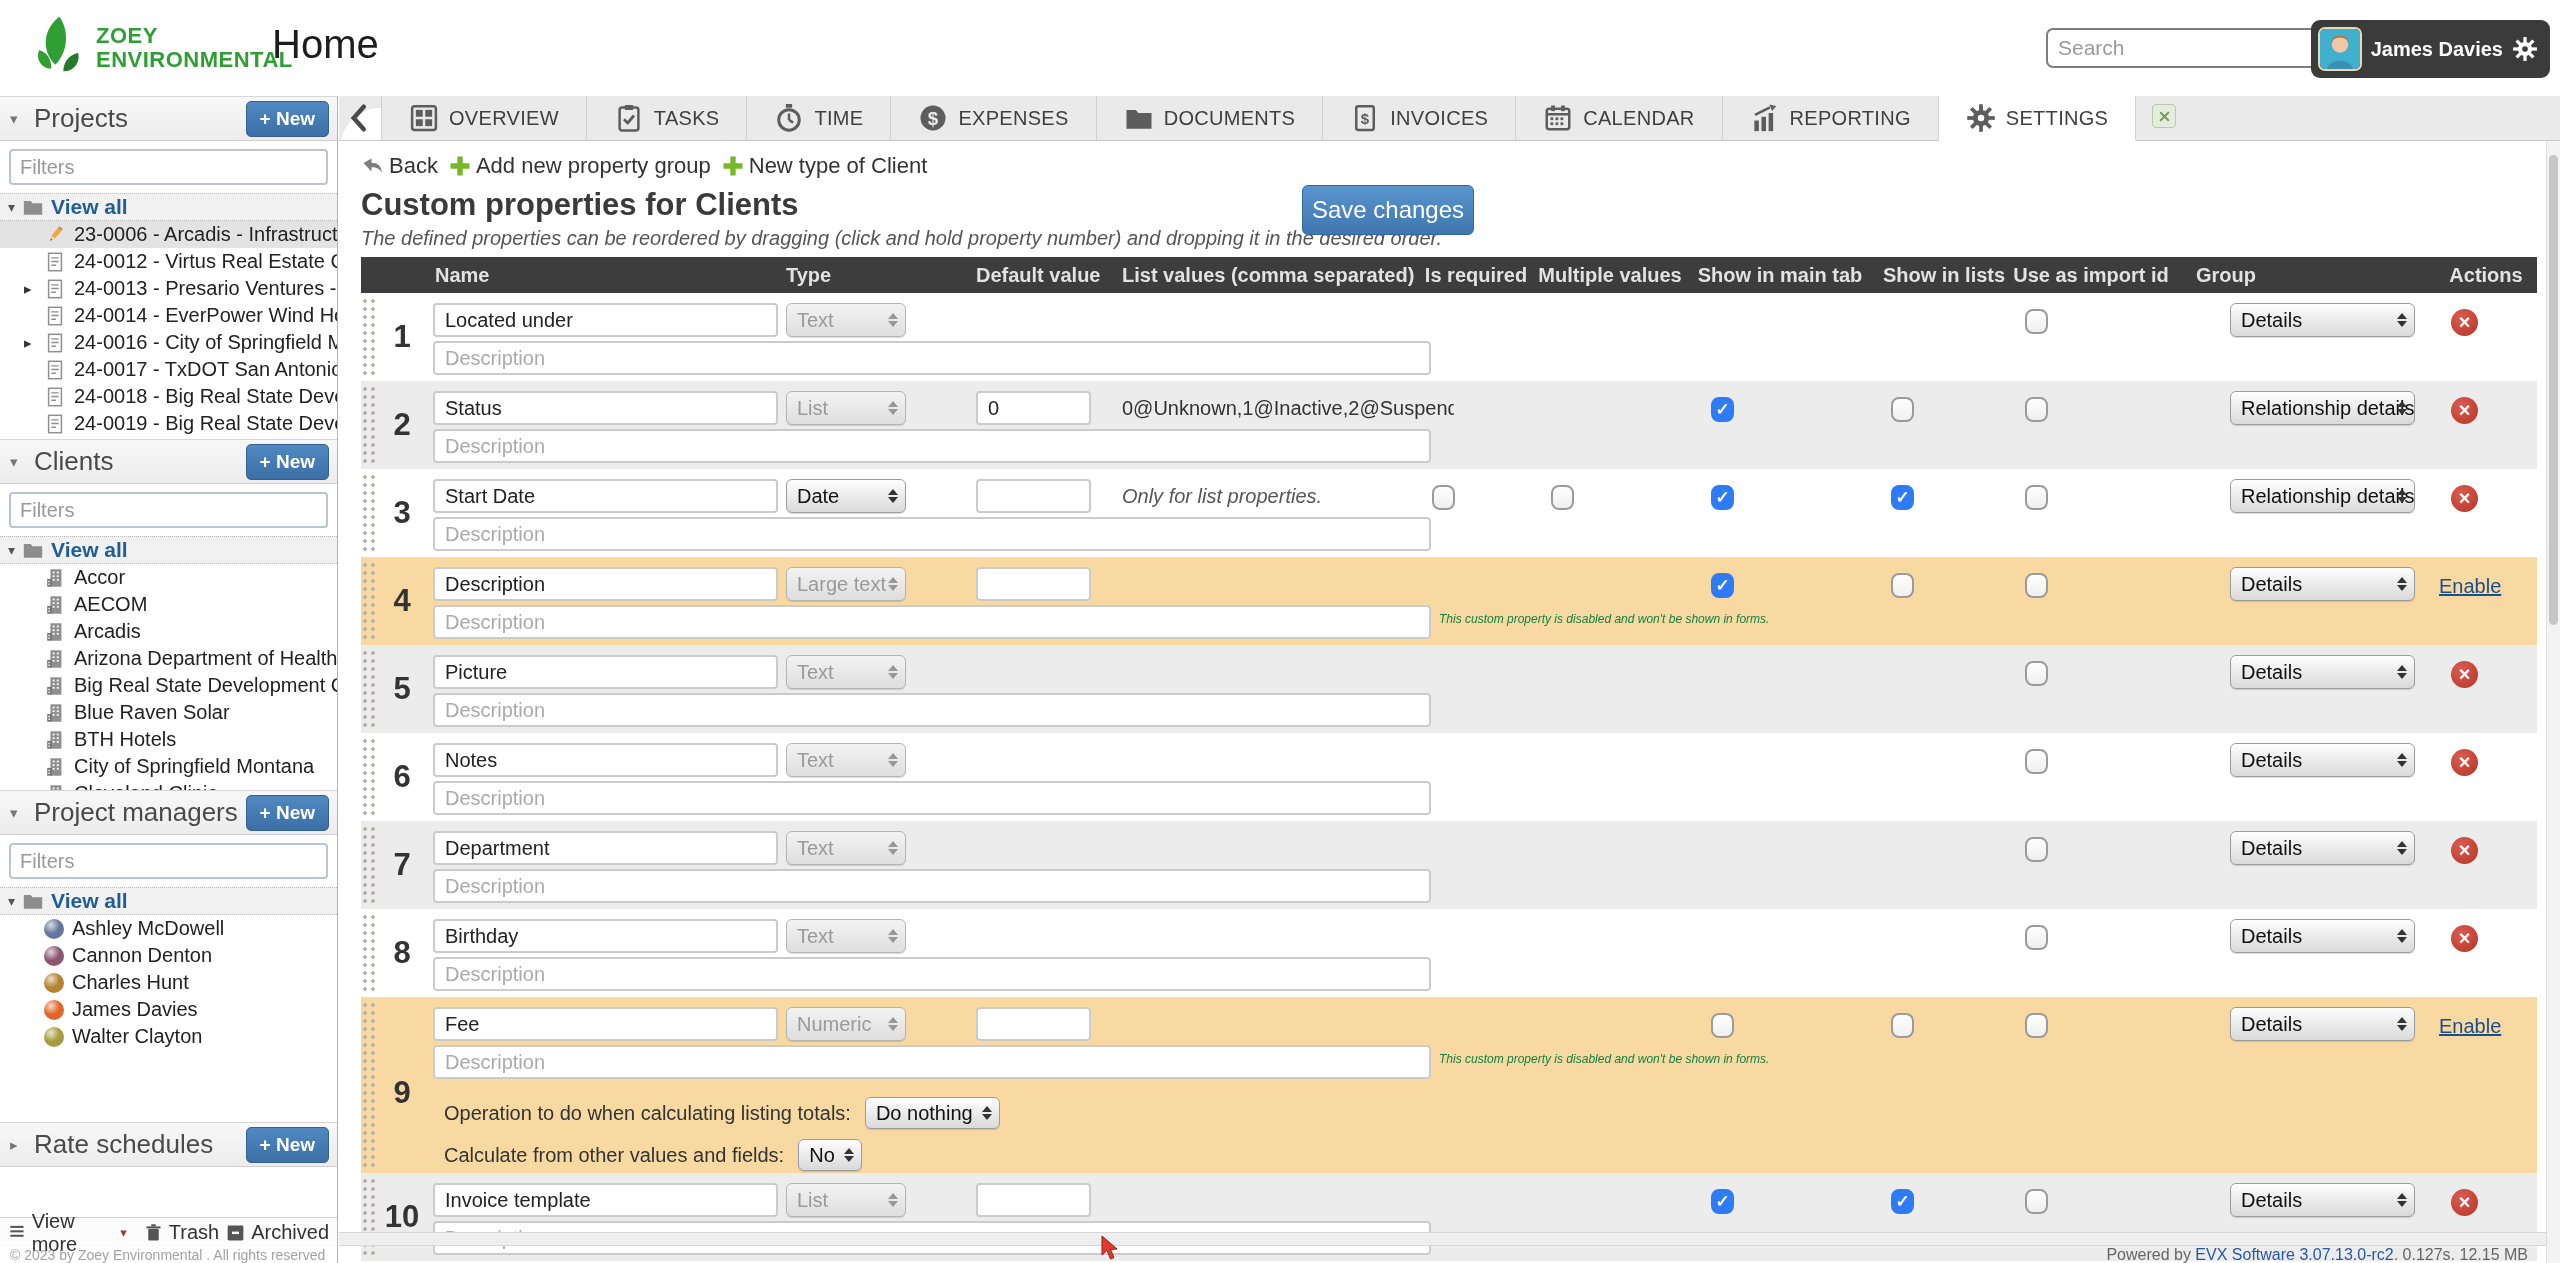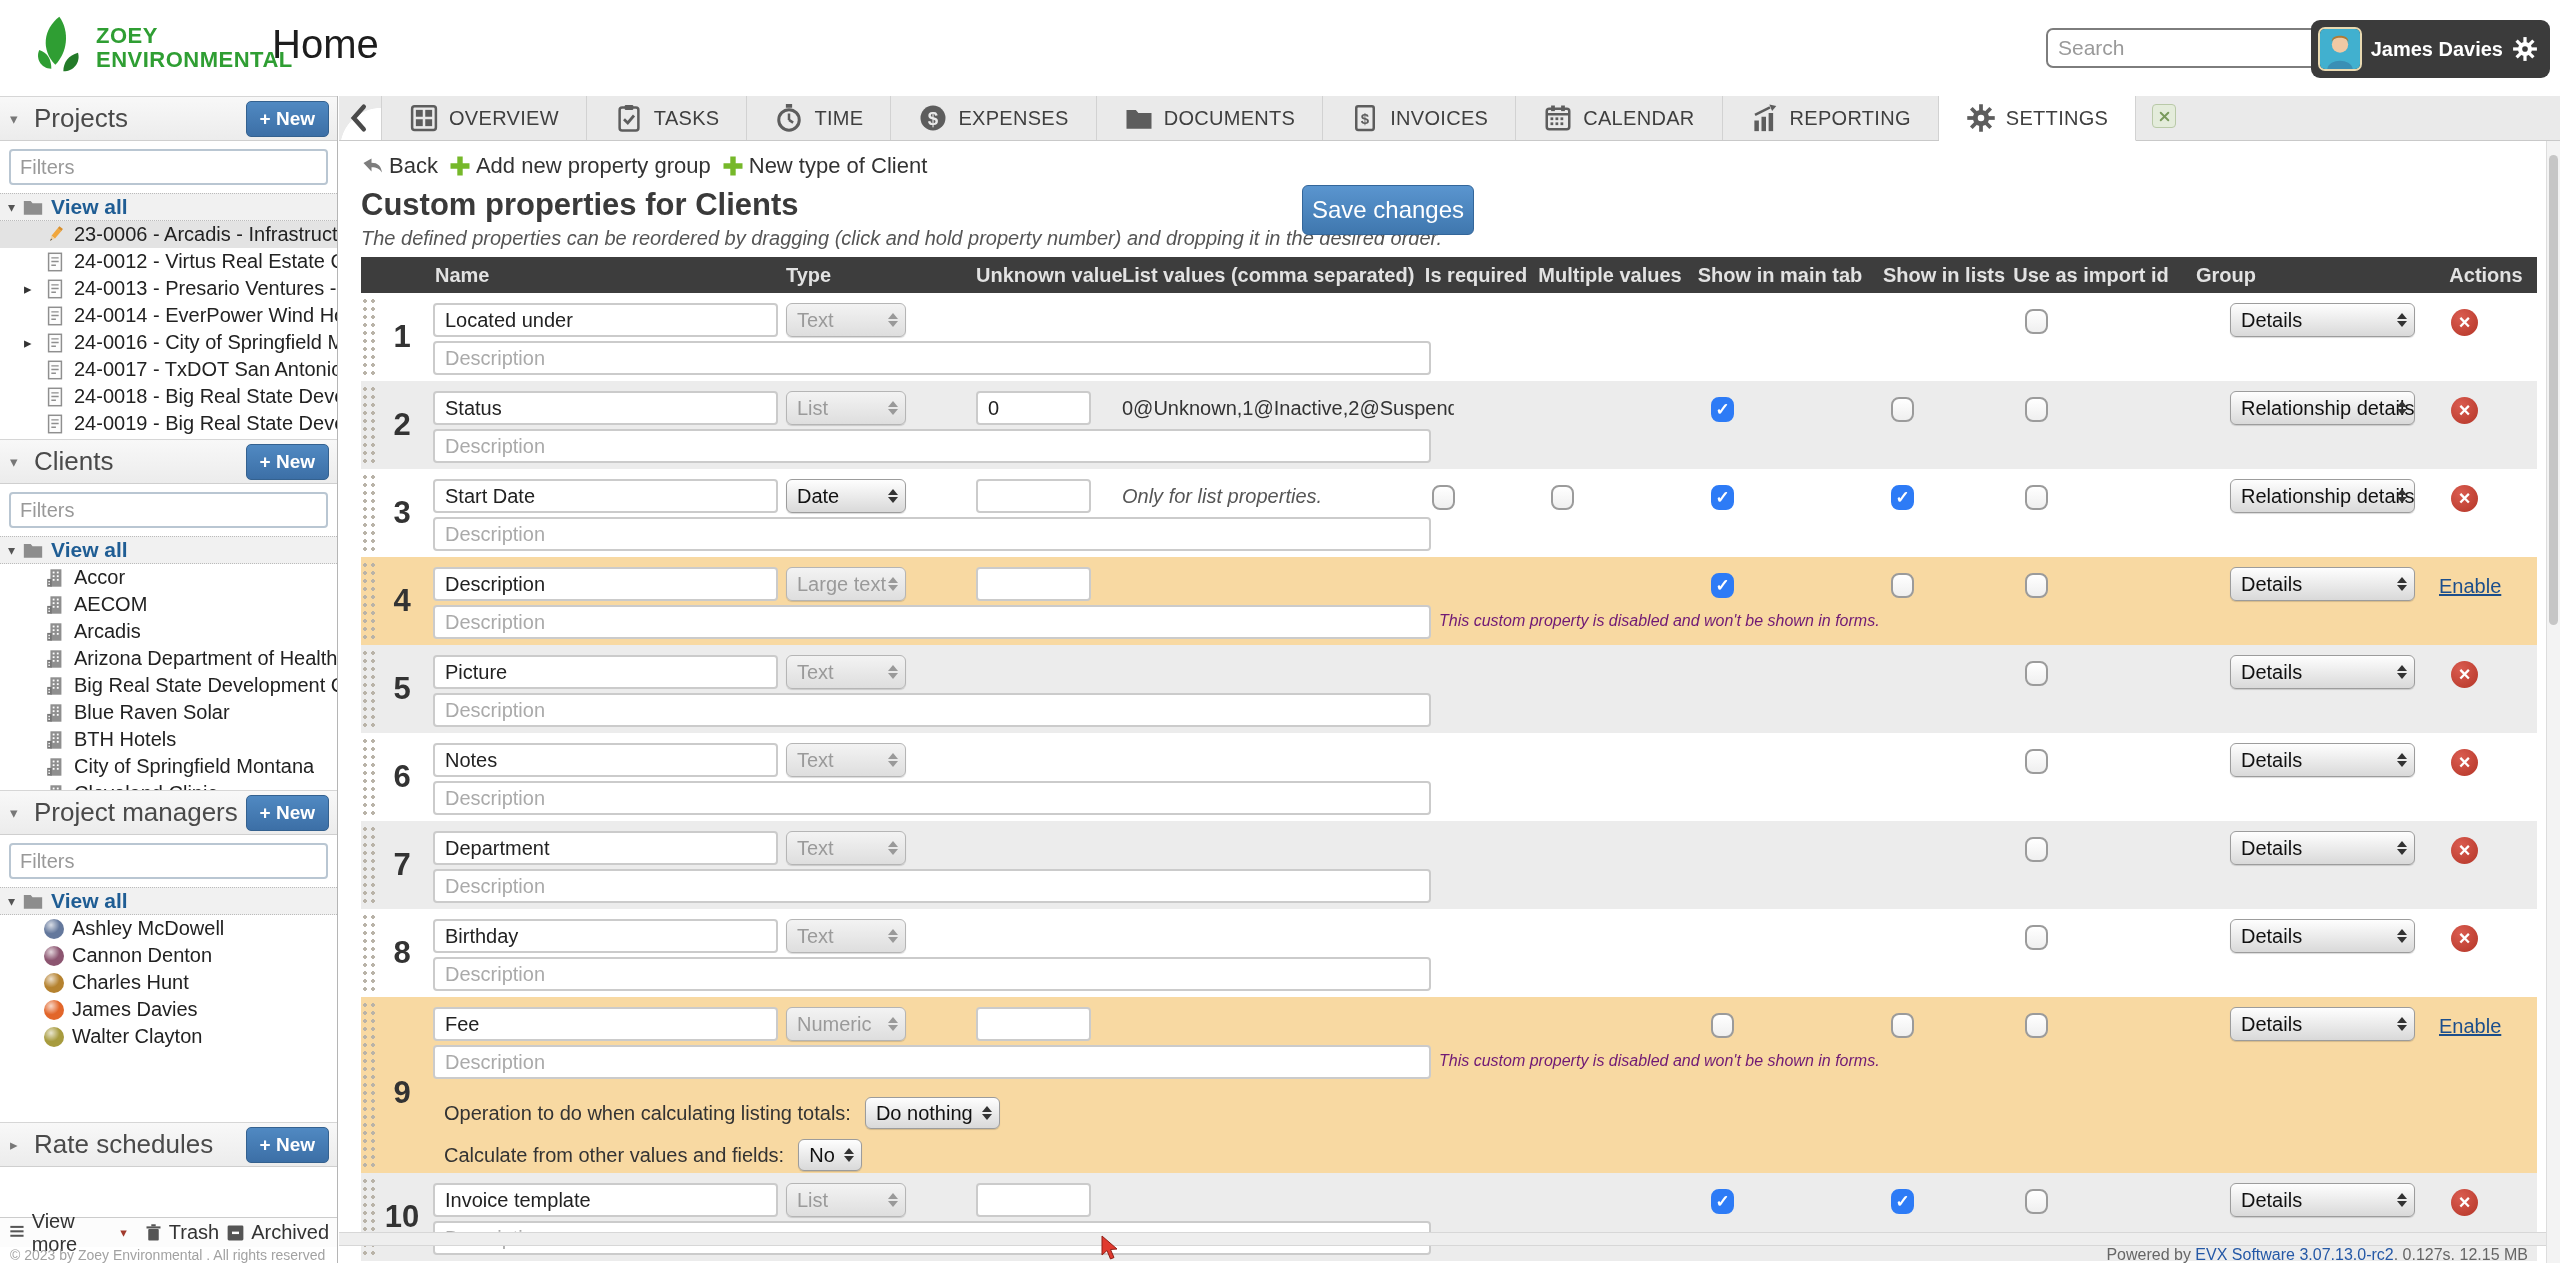--- a/index.html
+++ b/index.html
@@ -137,21 +137,21 @@
   .cb { position:absolute; top:16px; width:23px; height:25px; border:2px solid #9b9b9b; border-radius:8px;
     background:linear-gradient(#fff,#efefef); cursor:pointer; }
   .cb.checked { background:#2d7bf6; border-color:#2d7bf6; }
   .cb.checked::after { content:"\2713"; position:absolute; left:0; right:0; top:0; bottom:0;
     color:#fff; font-size:17px; font-weight:bold; text-align:center; line-height:22px; }
   .delbtn { position:absolute; left:2090px; top:16px; width:27px; height:27px; border-radius:50%;
     background:radial-gradient(circle at 35% 30%, #da5c50, #b43527); color:#fff; font-weight:bold;
     font-size:20px; text-align:center; line-height:26px; cursor:pointer; }
   .enable-link { position:absolute; left:2078px; top:18px; font-size:20px; color:#1b4e8c;
     text-decoration:underline; cursor:pointer; }
-  .rownote { position:absolute; left:1078px; top:55px; font-size:16px; font-style:italic; color:#701a75;
+  .rownote { position:absolute; left:1078px; top:55px; font-size:12px; font-style:italic; color:#15803d;
     white-space:nowrap; }
   .extra-line { position:absolute; left:83px; display:flex; align-items:center; gap:14px; }
   .extra-line .xlabel { font-size:20px; color:#333; }
   .extra-line .msel { position:relative; left:auto; top:auto; height:32px; }
   .xline1 { top:100px; } .xline2 { top:142px; }
 
   
   .hscroll { position:absolute; left:0; right:0; bottom:17px; height:14px; background:#eeeeee;
     border-top:1px solid #d7d7d7; border-bottom:1px solid #d7d7d7; z-index:20; }
   .powered { position:absolute; right:18px; bottom:0; height:17px; font-size:16px; color:#666;
@@ -680,21 +680,21 @@
         </span>
       </div>
       <div class="page-title">Custom properties for Clients</div>
       <div class="page-sub">The defined properties can be reordered by dragging (click and hold property number) and dropping it in the desired order.</div>
       <button class="savebtn">Save changes</button>
 
       <div class="ptable">
         <div class="thead" id="thead">
             <div class="hcell" style="left: 74px;">Name</div>
             <div class="hcell" style="left: 425px;">Type</div>
-            <div class="hcell" style="left: 615px;">Unknown value</div>
+            <div class="hcell" style="left: 615px;">Default value</div>
             <div class="hcell" style="left: 761px;">List values (comma separated)</div>
             <div class="hcell centered" style="left: 1115px;">Is required</div>
             <div class="hcell centered" style="left: 1249px;">Multiple values</div>
             <div class="hcell centered" style="left: 1419px;">Show in main tab</div>
             <div class="hcell centered" style="left: 1583px;">Show in lists</div>
             <div class="hcell centered" style="left: 1730px;">Use as import id</div>
             <div class="hcell" style="left: 1835px;">Group</div>
             <div class="hcell centered" style="left: 2125px;">Actions</div>
           </div>
         <div id="rows">

